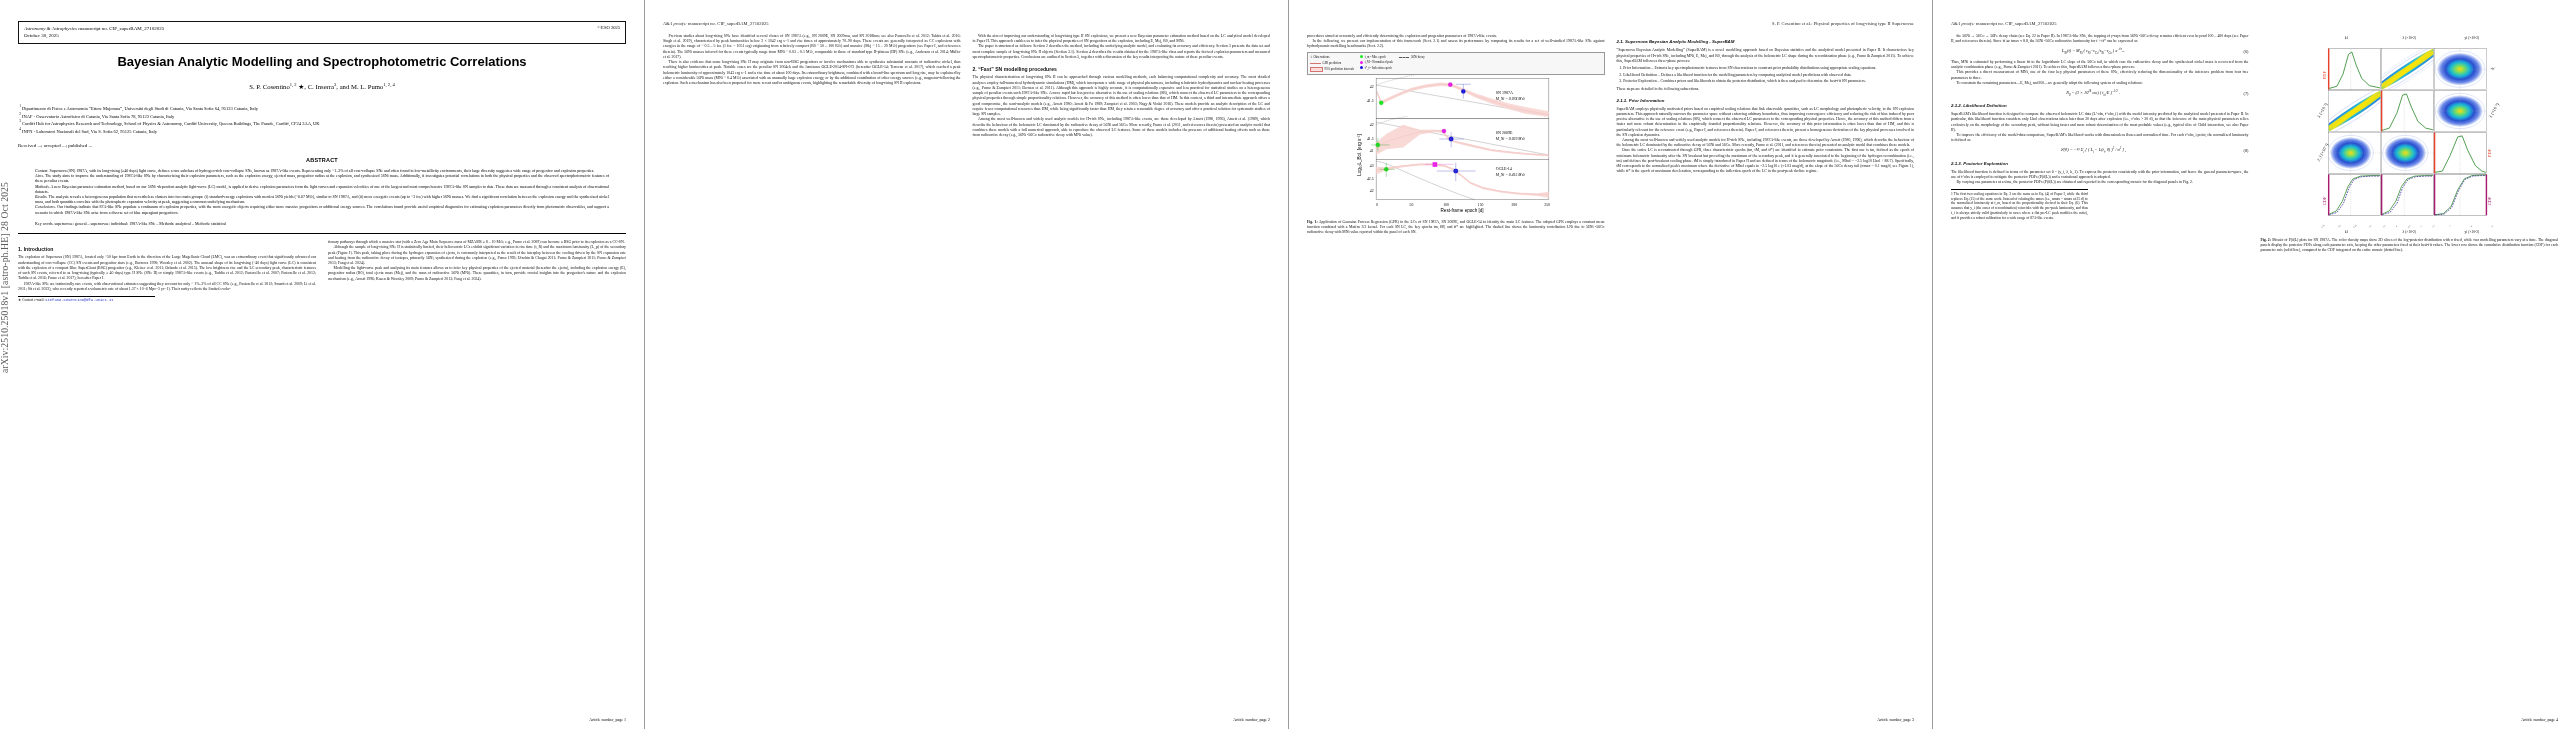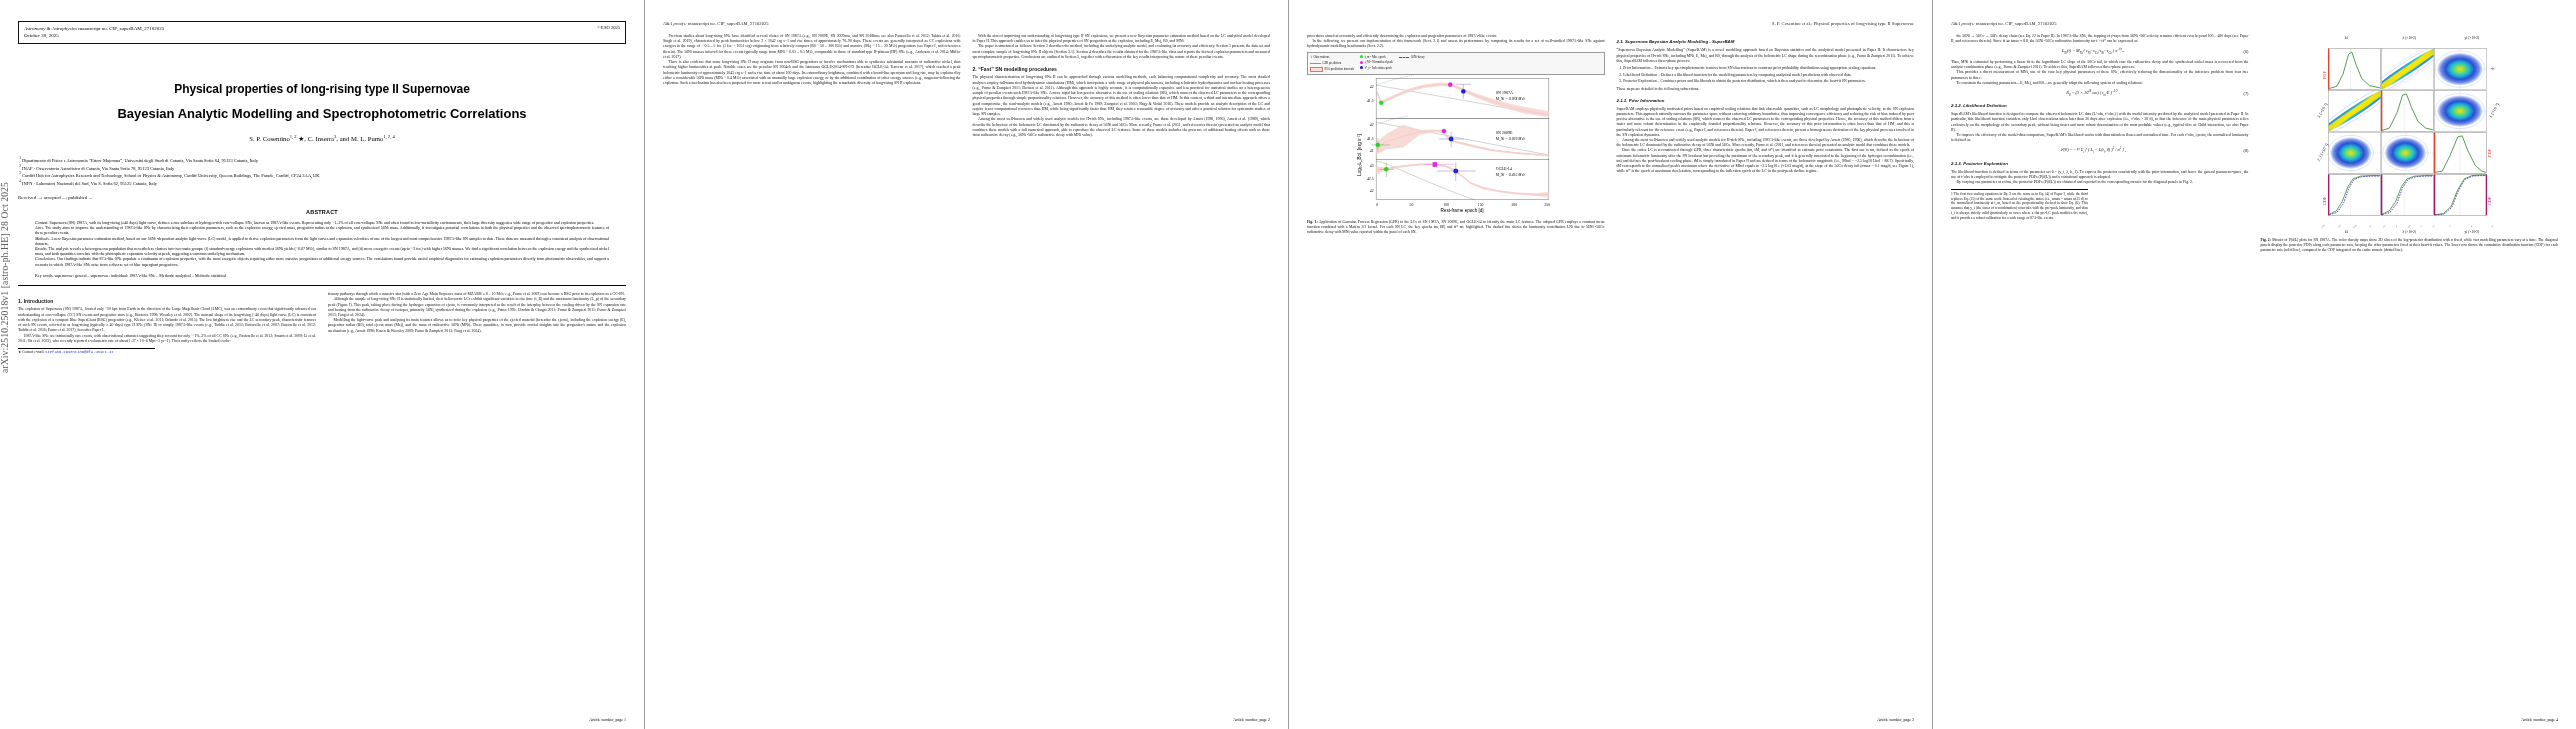--- a/index.html
+++ b/index.html
@@ -74,21 +74,20 @@
 
     <div class="masthead">
       <div class="left">
         <div><i>Astronomy &amp; Astrophysics</i>
           <span>manuscript no. CIP_superBAM_27102025</span></div>
         <div>October 30, 2025</div>
       </div>
       <div class="right">©ESO 2025</div>
     </div>
 
-    <h1 class="title">Physical properties of long-rising type II Supernovae</h1>
     <h2 class="subtitle">Bayesian Analytic Modelling and Spectrophotometric Correlations</h2>
     <div class="authors">
       S. P. Cosentino<sup>1, 2</sup> ★, C. Inserra<sup>3</sup>, and M. L. Pumo<sup>1, 2, 4</sup>
     </div>
 
     <div class="affil">
       <div><sup>1</sup> <span>Dipartimento di Fisica e Astronomia “Ettore Majorana”, Università degli Studi di Catania, Via Santa Sofia 64, 95123 Catania, Italy</span></div>
       <div><sup>2</sup> <span>INAF - Osservatorio Astrofisico di Catania, Via Santa Sofia 78, 95123 Catania, Italy</span></div>
       <div><sup>3</sup> <span>Cardiff Hub for Astrophysics Research and Technology, School of Physics &amp; Astronomy, Cardiff University, Queens Buildings, The Parade, Cardiff, CF24 3AA, UK</span></div>
       <div><sup>4</sup> <span>INFN - Laboratori Nazionali del Sud, Via S. Sofia 62, 95125 Catania, Italy</span></div>

